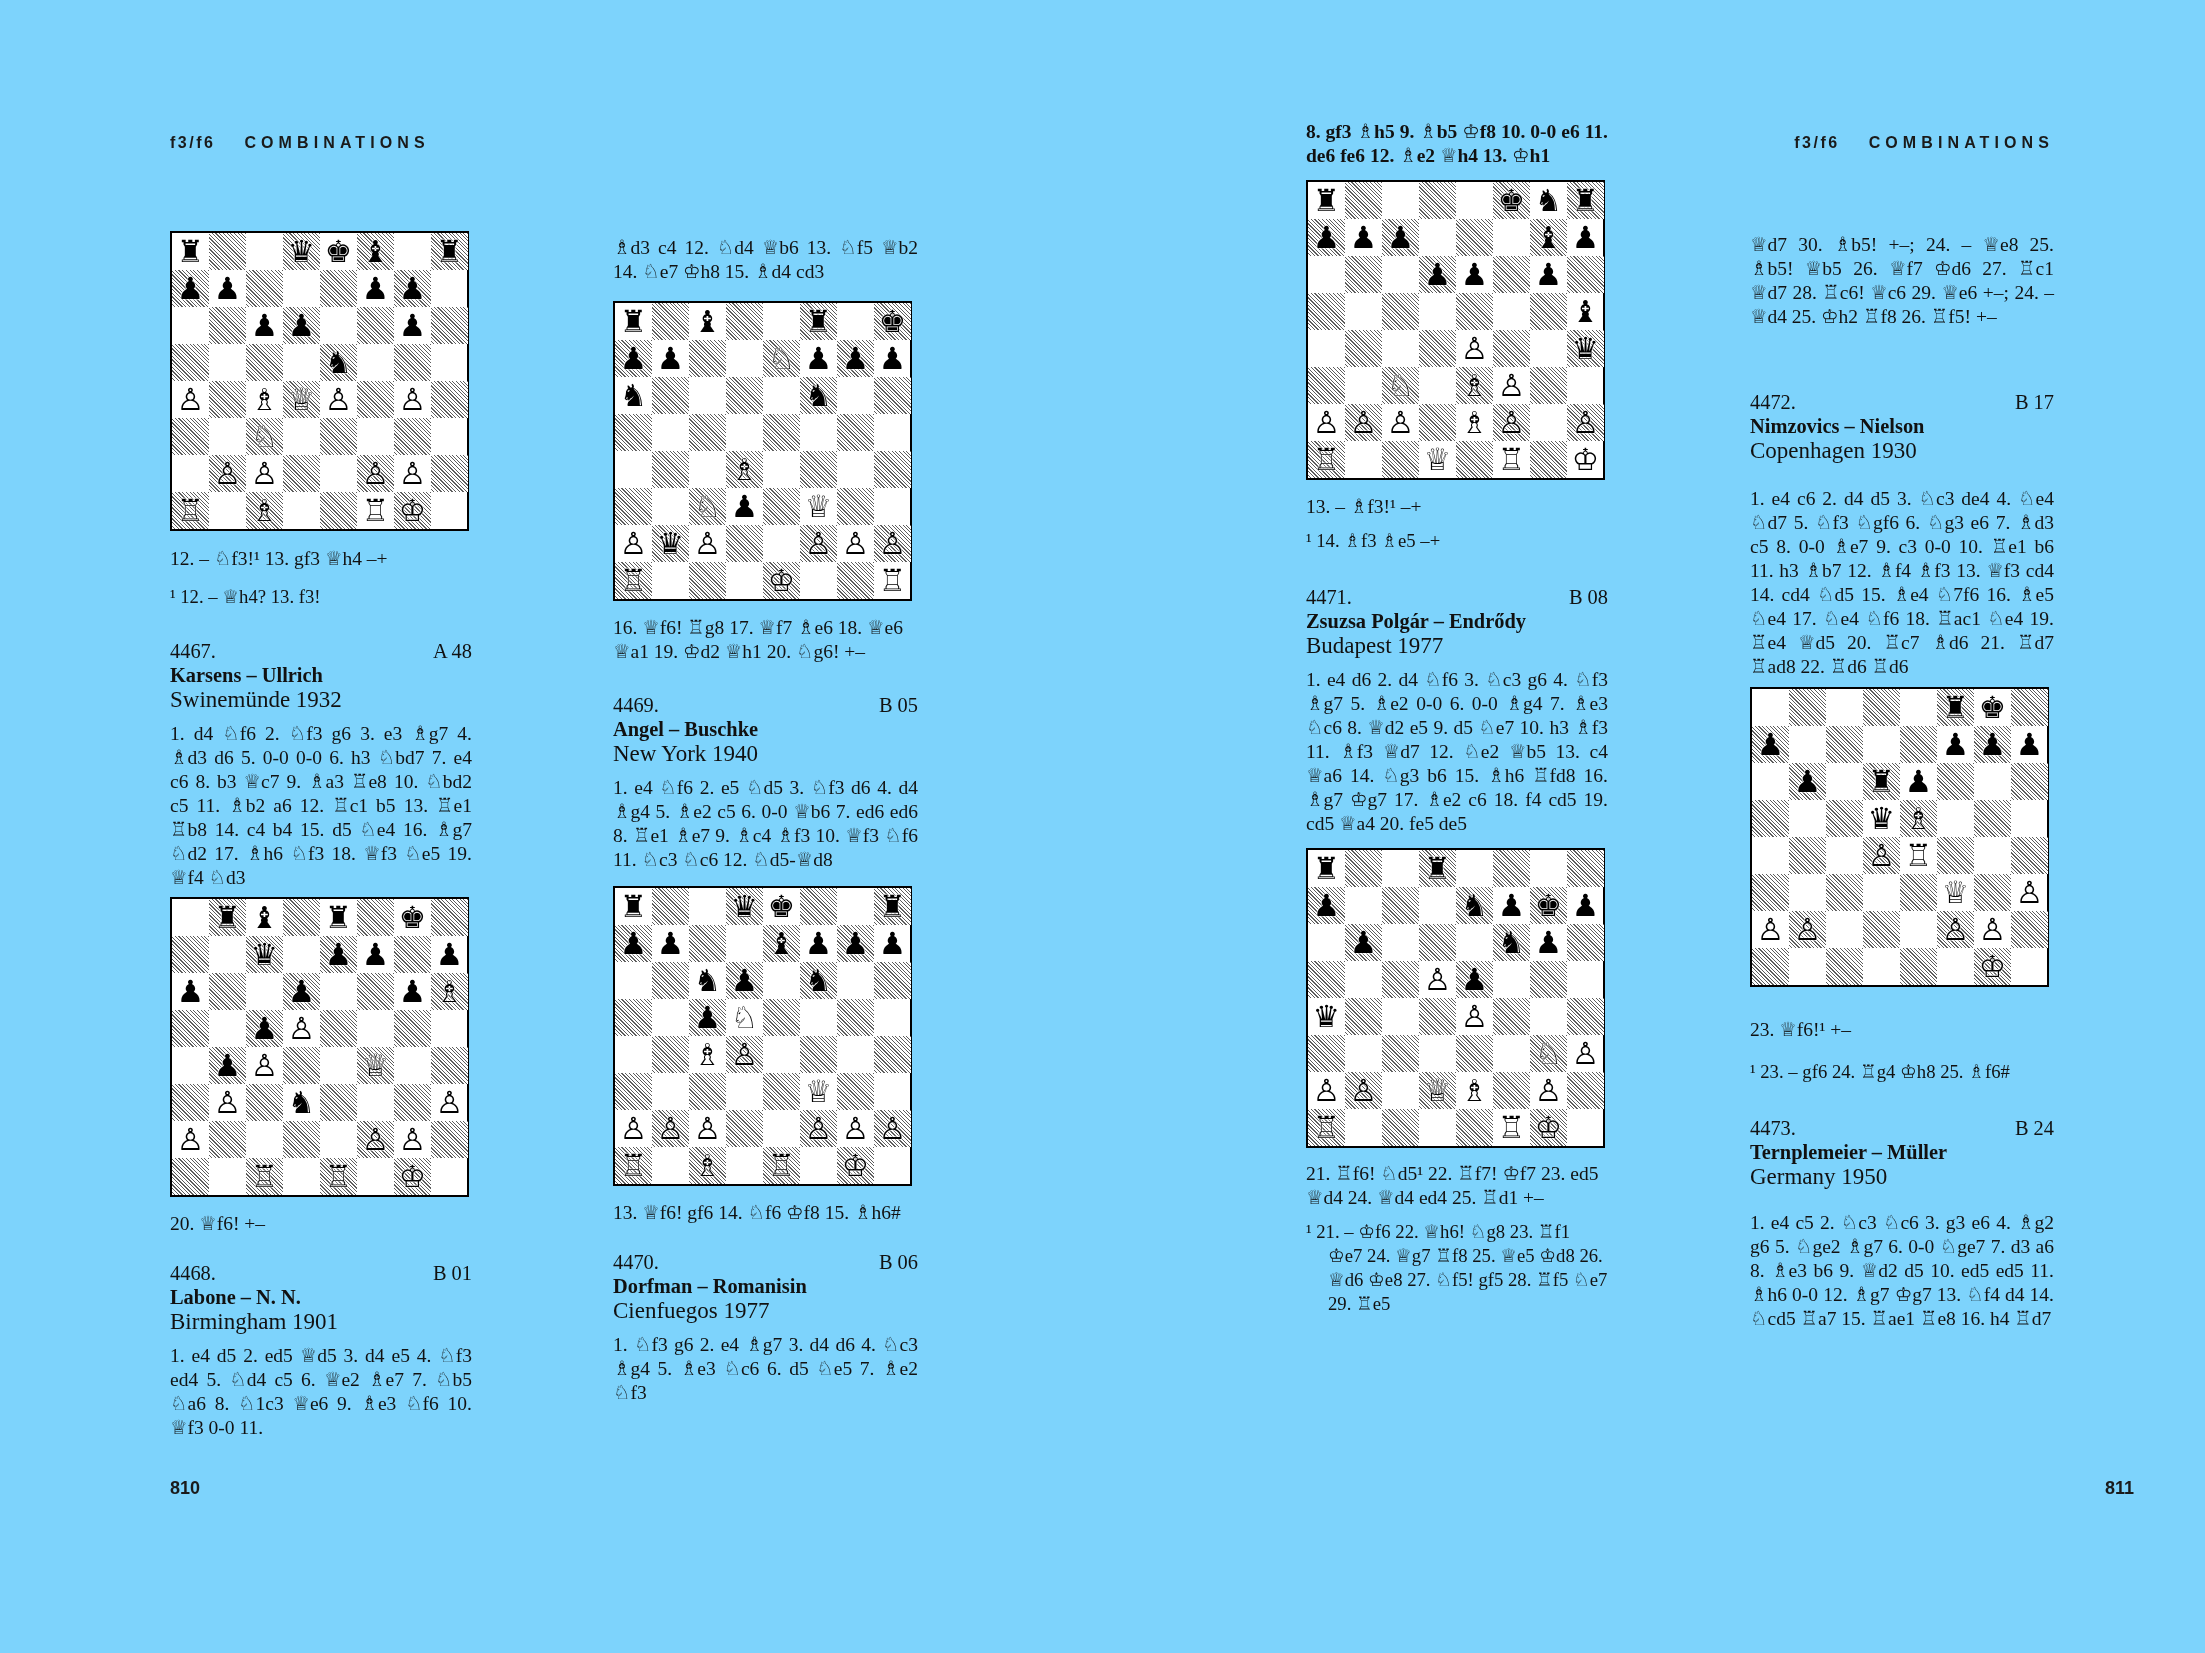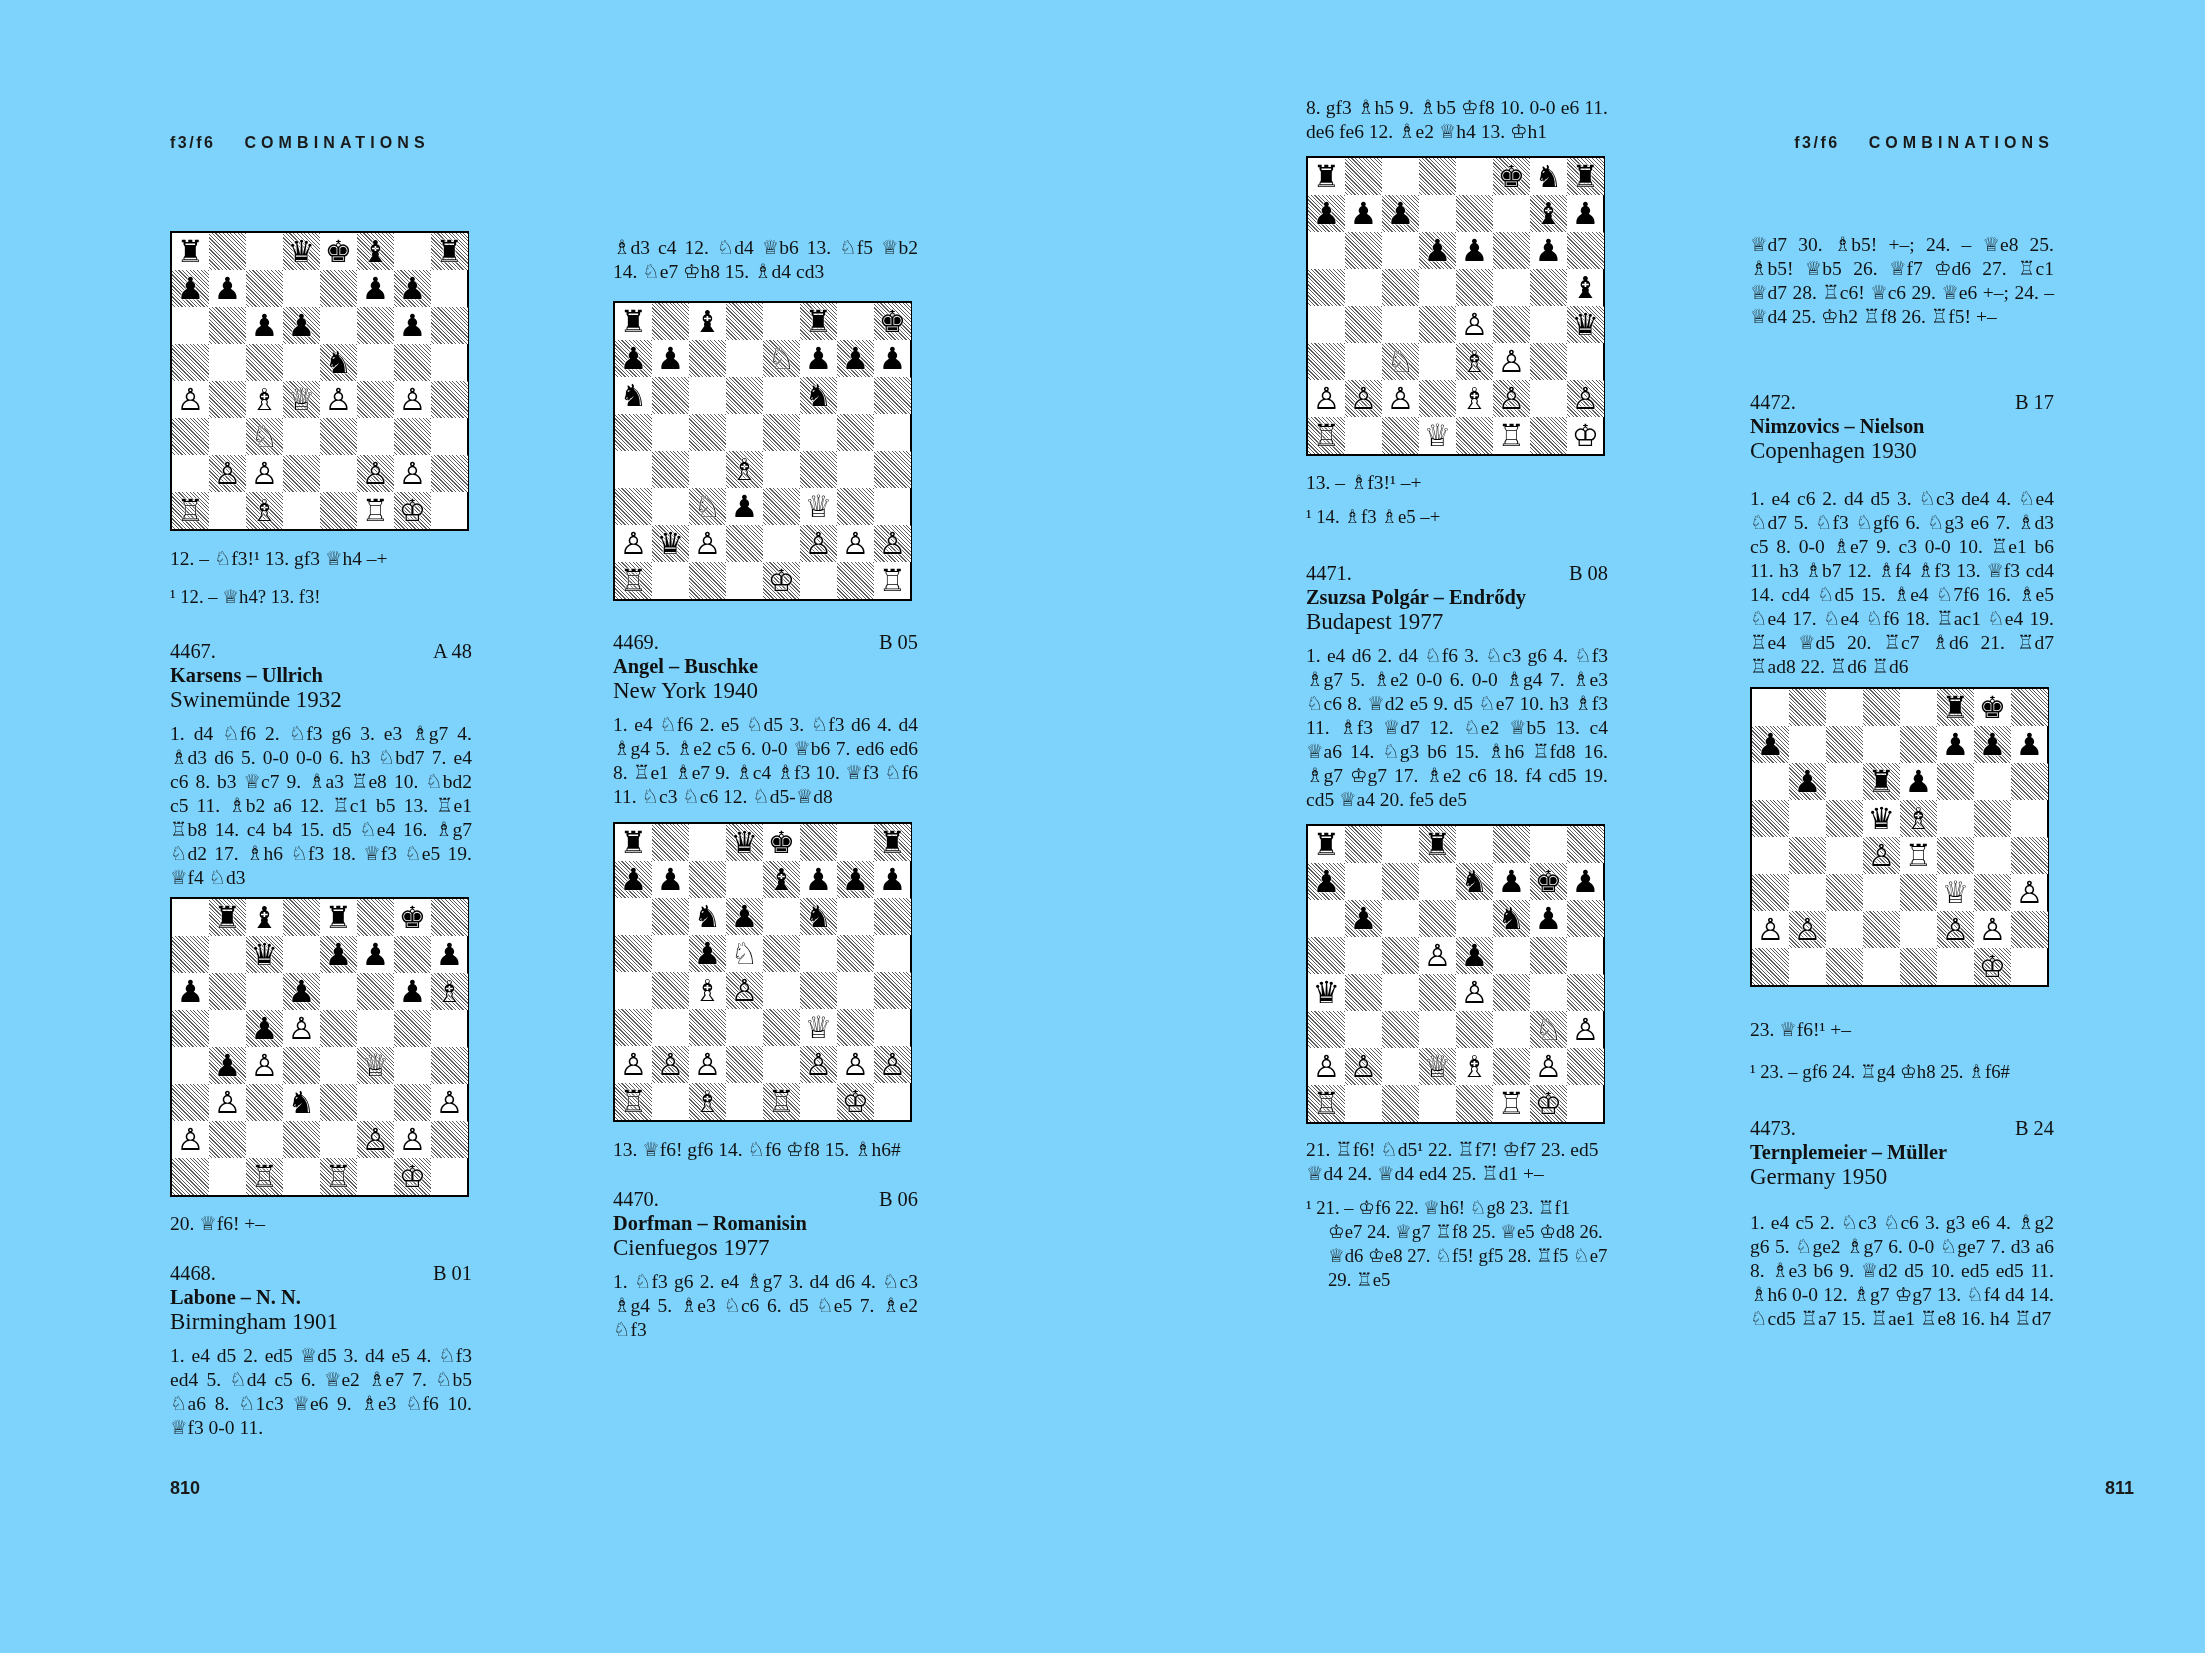--- a/index.html
+++ b/index.html
@@ -408,20 +408,21 @@
         <div class="sq light"></div>
         <div class="sq dark">
           <span>♔</span>
         </div>
         <div class="sq light"></div>
         <div class="sq dark"></div>
         <div class="sq light">
           <span>♖</span>
         </div>
       </div>
+    <p class="block caption" style="margin-top:15.3px;">16. ♕f6! ♖g8 17. ♕f7 ♗e6 18. ♕e6 ♕a1 19. ♔d2 ♕h1 20. ♘g6! +–</p>
     <div class="block ghead-row" style="margin-top:29px;">
       <span>4469.</span>
       <span>B 05</span>
     </div>
     <div class="block players">Angel – Buschke</div>
     <div class="block site">New York 1940</div>
     <p class="block game" style="margin-top:10.2px;">1. e4 ♘f6 2. e5 ♘d5 3. ♘f3 d6 4. d4 ♗g4 5. ♗e2 c5 6. 0-0 ♕b6 7. ed6 ed6 8. ♖e1 ♗e7 9. ♗c4 ♗f3 10. ♕f3 ♘f6 11. ♘c3 ♘c6 12. ♘d5-♕d8</p>
     <div class="block board" style="margin-top:13.6px;">
         <div class="sq light">
           <span>♜</span>
@@ -548,21 +549,21 @@
     <div class="block ghead-row" style="margin-top:25.4px;">
       <span>4470.</span>
       <span>B 06</span>
     </div>
     <div class="block players">Dorfman – Romanisin</div>
     <div class="block site">Cienfuegos 1977</div>
     <p class="block game" style="margin-top:10.2px;">1. ♘f3 g6 2. e4 ♗g7 3. d4 d6 4. ♘c3 ♗g4 5. ♗e3 ♘c6 6. d5 ♘e5 7. ♗e2 ♘f3</p>
   </div>
 
   <div class="col" style="left:1306px;width:302px;">
-    <p class="block cont" style="margin-top:96px;">8. gf3 ♗h5 9. ♗b5 ♔f8 10. 0-0 e6 11. de6 fe6 12. ♗e2 ♕h4 13. ♔h1</p>
+    <p class="block cont" style="margin-top:120px;font-weight:bold;">8. gf3 ♗h5 9. ♗b5 ♔f8 10. 0-0 e6 11. de6 fe6 12. ♗e2 ♕h4 13. ♔h1</p>
     <div class="block board" style="margin-top:12px;">
         <div class="sq light">
           <span>♜</span>
         </div>
         <div class="sq dark"></div>
         <div class="sq light"></div>
         <div class="sq dark"></div>
         <div class="sq light"></div>
         <div class="sq dark">
           <span>♚</span>

